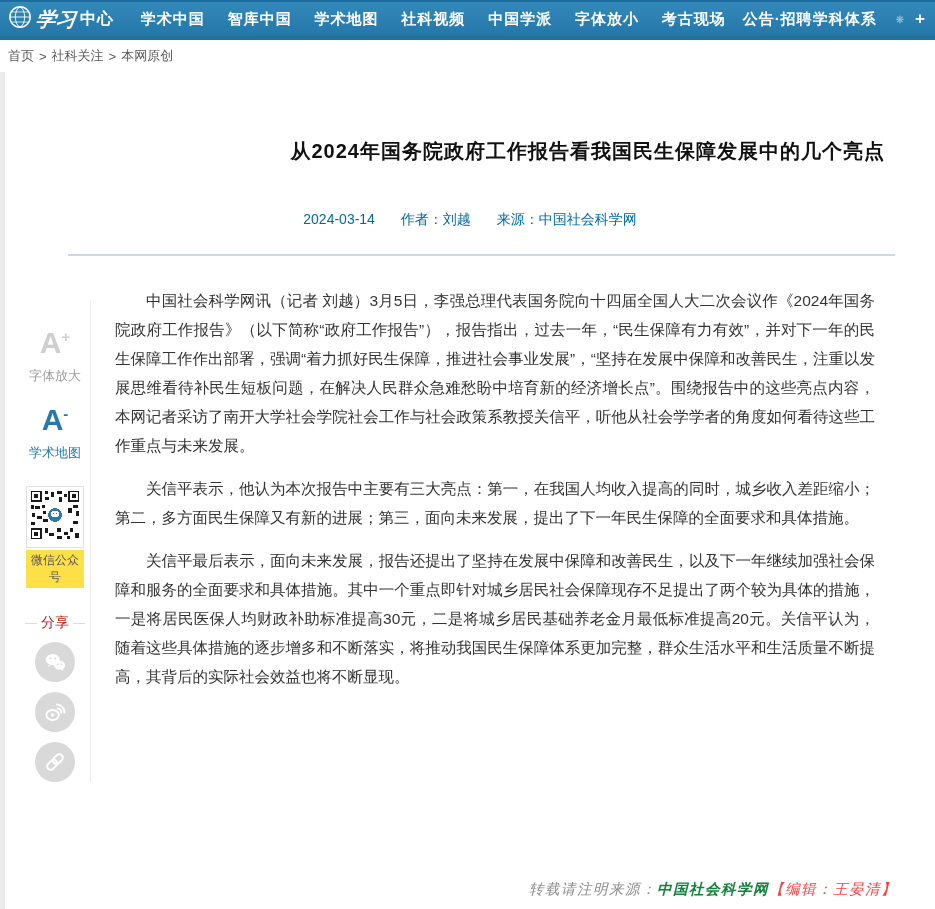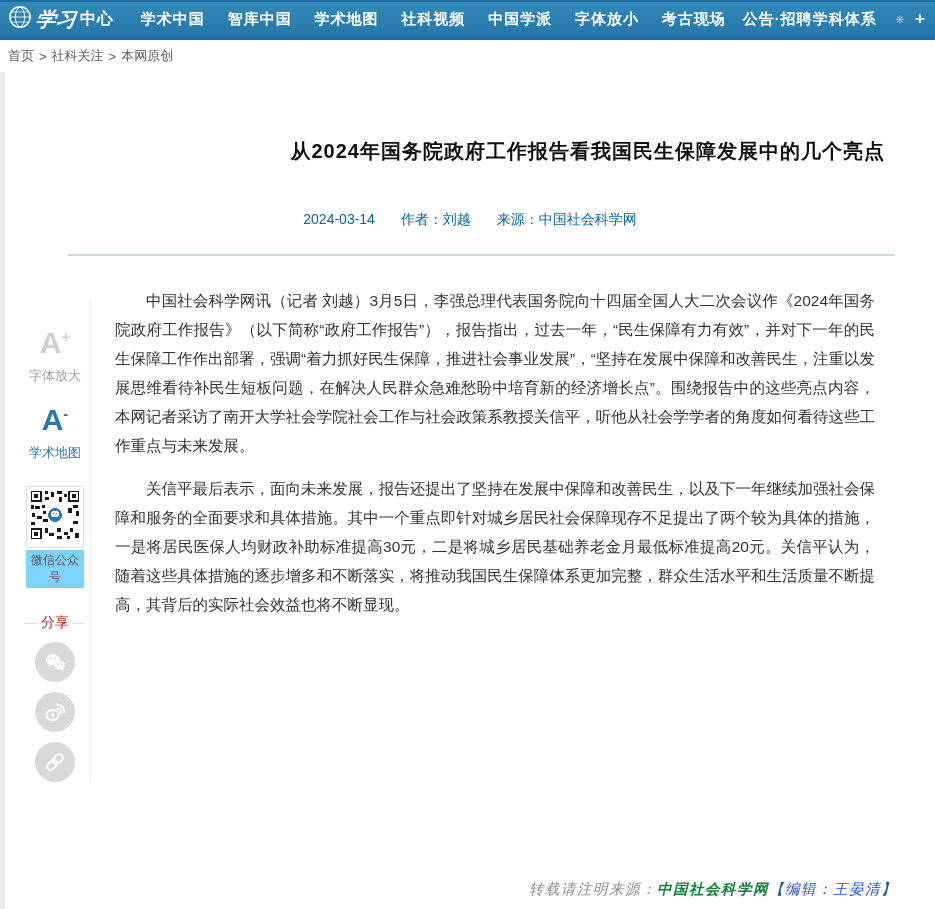--- a/index.html
+++ b/index.html
@@ -48,42 +48,42 @@
     border-right:1px solid #ececec; text-align:center; padding-top:8px;
   }
   .font-btn { cursor:pointer; margin-top:14px; }
   .font-btn .glyph { font-size:30px; font-weight:bold; line-height:30px; }
   .font-btn .glyph sup { font-size:15px; vertical-align:super; }
   .font-btn .lbl { display:block; font-size:13px; margin-top:9px; }
   .font-larger .glyph, .font-larger .lbl { color:#cfcfcf; }
   .font-larger .lbl { color:#9f9f9f; }
   .font-smaller .glyph, .font-smaller .lbl { color:#2679aa; }
   .qr-wrap { margin:24px auto 0 auto; width:58px; background:#fff; border:1px solid #e0e0e0; padding:2px; }
-  .qr-label { display:block; width:58px; margin:2px auto 17px auto; background:#7dd3fc; color:#555; font-size:12px; padding:2px 0; }
+  .qr-label { display:block; width:58px; margin:2px auto 17px auto; background:#fde047; color:#555; font-size:12px; padding:2px 0; }
   .share-title { margin-top:26px; font-size:14px; color:#b91c1c; display:flex; align-items:center; justify-content:center; gap:4px; }
   .share-title::before, .share-title::after { content:""; width:12px; border-top:1px solid #ddd; }
   .share-circle {
     width:40px; height:40px; border-radius:50%; background:#d9d9d9;
     margin:10px auto 0 auto; display:flex; align-items:center; justify-content:center; cursor:pointer;
   }
   
   .article-body {
     margin:30px 60px 0 110px; font-size:15.5px; color:#333;
     line-height:29px; text-align:justify;
   }
   .article-body p { text-indent:2em; margin-bottom:14px; }
   .article-body .lead { font-weight:normal; }
   
   .footer-note {
     position:absolute; right:38px; bottom:10px;
     font-family:"Liberation Serif", serif; font-style:italic; font-size:14.5px; letter-spacing:1.5px;
   }
   .footer-note .prefix { color:#8c8c8c;margin-top:16px; }
   .footer-note .src { color:#15803d; font-weight:bold; }
-  .footer-note .editor { color:#1d4ed8; }
+  .footer-note .editor { color:#ef4444; }
 </style>
 </head>
 <body>
 
 <div class="page">
 
   <div class="topnav">
     <div class="brand">
       <span>
         <svg width="24" height="24" viewBox="0 0 26 26">
@@ -224,20 +224,21 @@
           <g transform="rotate(-45 12 12)" fill="none" stroke="#fff" stroke-width="2">
             <rect x="2.5" y="8.5" width="11" height="7" rx="3.5"></rect>
             <rect x="10.5" y="8.5" width="11" height="7" rx="3.5"></rect>
           </g>
         </svg>
       </div>
     </div>
 
     <div class="article-body">
       <p><span class="lead">中国社会科学网讯</span><span>（记者 刘越）3月5日，李强总理代表国务院向十四届全国人大二次会议作《2024年国务院政府工作报告》（以下简称“政府工作报告”），报告指出，过去一年，“民生保障有力有效”，并对下一年的民生保障工作作出部署，强调“着力抓好民生保障，推进社会事业发展”，“坚持在发展中保障和改善民生，注重以发展思维看待补民生短板问题，在解决人民群众急难愁盼中培育新的经济增长点”。围绕报告中的这些亮点内容，本网记者采访了南开大学社会学院社会工作与社会政策系教授关信平，听他从社会学学者的角度如何看待这些工作重点与未来发展。</span></p>
+      <p>关信平表示，他认为本次报告中主要有三大亮点：第一，在我国人均收入提高的同时，城乡收入差距缩小；第二，多方面民生保障又有新的进展；第三，面向未来发展，提出了下一年民生保障的全面要求和具体措施。</p>
       <p>关信平最后表示，面向未来发展，报告还提出了坚持在发展中保障和改善民生，以及下一年继续加强社会保障和服务的全面要求和具体措施。其中一个重点即针对城乡居民社会保障现存不足提出了两个较为具体的措施，一是将居民医保人均财政补助标准提高30元，二是将城乡居民基础养老金月最低标准提高20元。关信平认为，随着这些具体措施的逐步增多和不断落实，将推动我国民生保障体系更加完整，群众生活水平和生活质量不断提高，其背后的实际社会效益也将不断显现。</p>
     </div>
 
     <div class="footer-note">
       <span class="prefix">转载请注明来源：</span><span class="src">中国社会科学网</span><span class="editor">【编辑：王晏清】</span>
     </div>
 
   </div>
 </div>
 

